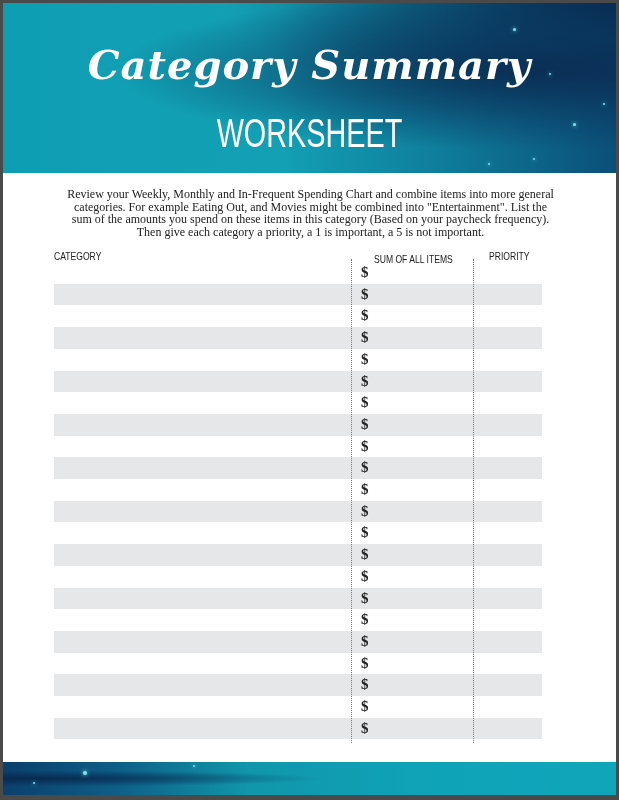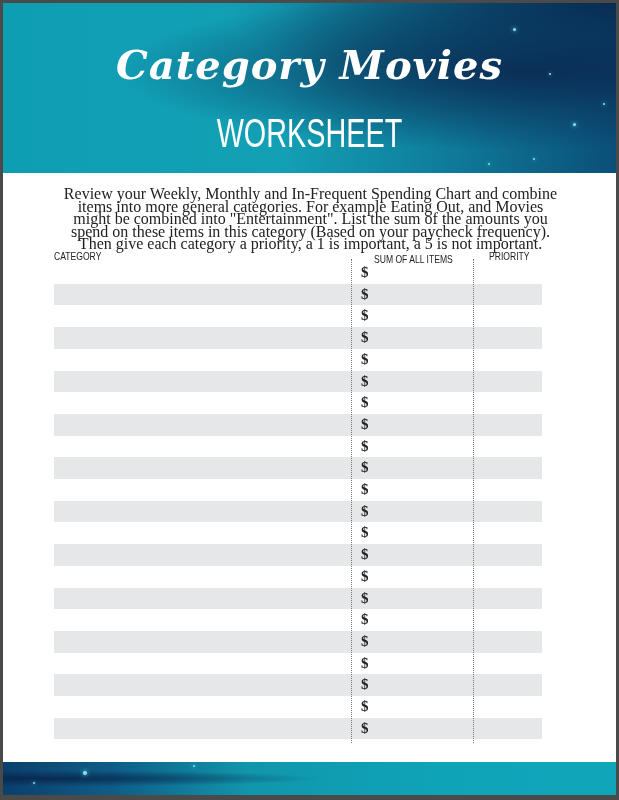--- a/index.html
+++ b/index.html
@@ -28,21 +28,21 @@
   }
   .title-block {
     position: absolute; left: 0; width: 613px; top: 108px; text-align: center;
     font-family: "Liberation Sans", sans-serif; font-size: 40px; color: #ffffff;
     letter-spacing: 0px; transform: scaleX(0.72); transform-origin: center;
     font-weight: normal;
   }
   .intro {
     position: absolute; left: 60px; width: 495px; top: 185px;
     text-align: center; font-family: "Liberation Serif", serif;
-    font-size: 16px; line-height: 12.5px; color: #222;
+    font-size: 12px; line-height: 12.5px; color: #222;
   }
   .col-head {
     position: absolute; font-family: "Liberation Sans", sans-serif;
     font-size: 11px; color: #222; transform: scaleX(0.78); transform-origin: left;
     letter-spacing: 0px;
   }
   .row {
     position: absolute; left: 51px; width: 488px; height: 21.7px;
   }
   .row.grey { background: #e6e7e8; }
@@ -65,21 +65,21 @@
 <body>
 
 <div class="page">
   <div class="header">
     <span class="star" style="left:510px;top:25px;"></span>
     <span class="star" style="left:546px;top:70px;width:2px;height:2px;"></span>
     <span class="star" style="left:570px;top:120px;"></span>
     <span class="star" style="left:600px;top:100px;width:2px;height:2px;"></span>
     <span class="star" style="left:485px;top:160px;width:2px;height:2px;"></span>
     <span class="star" style="left:530px;top:155px;width:2px;height:2px;"></span>
-    <div class="title-script">Category Movies</div>
+    <div class="title-script">Category Summary</div>
     <div class="title-block">WORKSHEET</div>
   </div>
 
   <div class="intro">Review your Weekly, Monthly and In-Frequent Spending Chart and combine items into more general categories. For example Eating Out, and Movies might be combined into "Entertainment". List the sum of the amounts you spend on these items in this category (Based on your paycheck frequency). Then give each category a priority, a 1 is important, a 5 is not important.</div>
 
   <div class="col-head" style="left:51px;top:247px;">CATEGORY</div>
   <div class="col-head" style="left:371px;top:250px;">SUM OF ALL ITEMS</div>
   <div class="col-head" style="left:486px;top:247px;">PRIORITY</div>
 
   <div id="rows">

